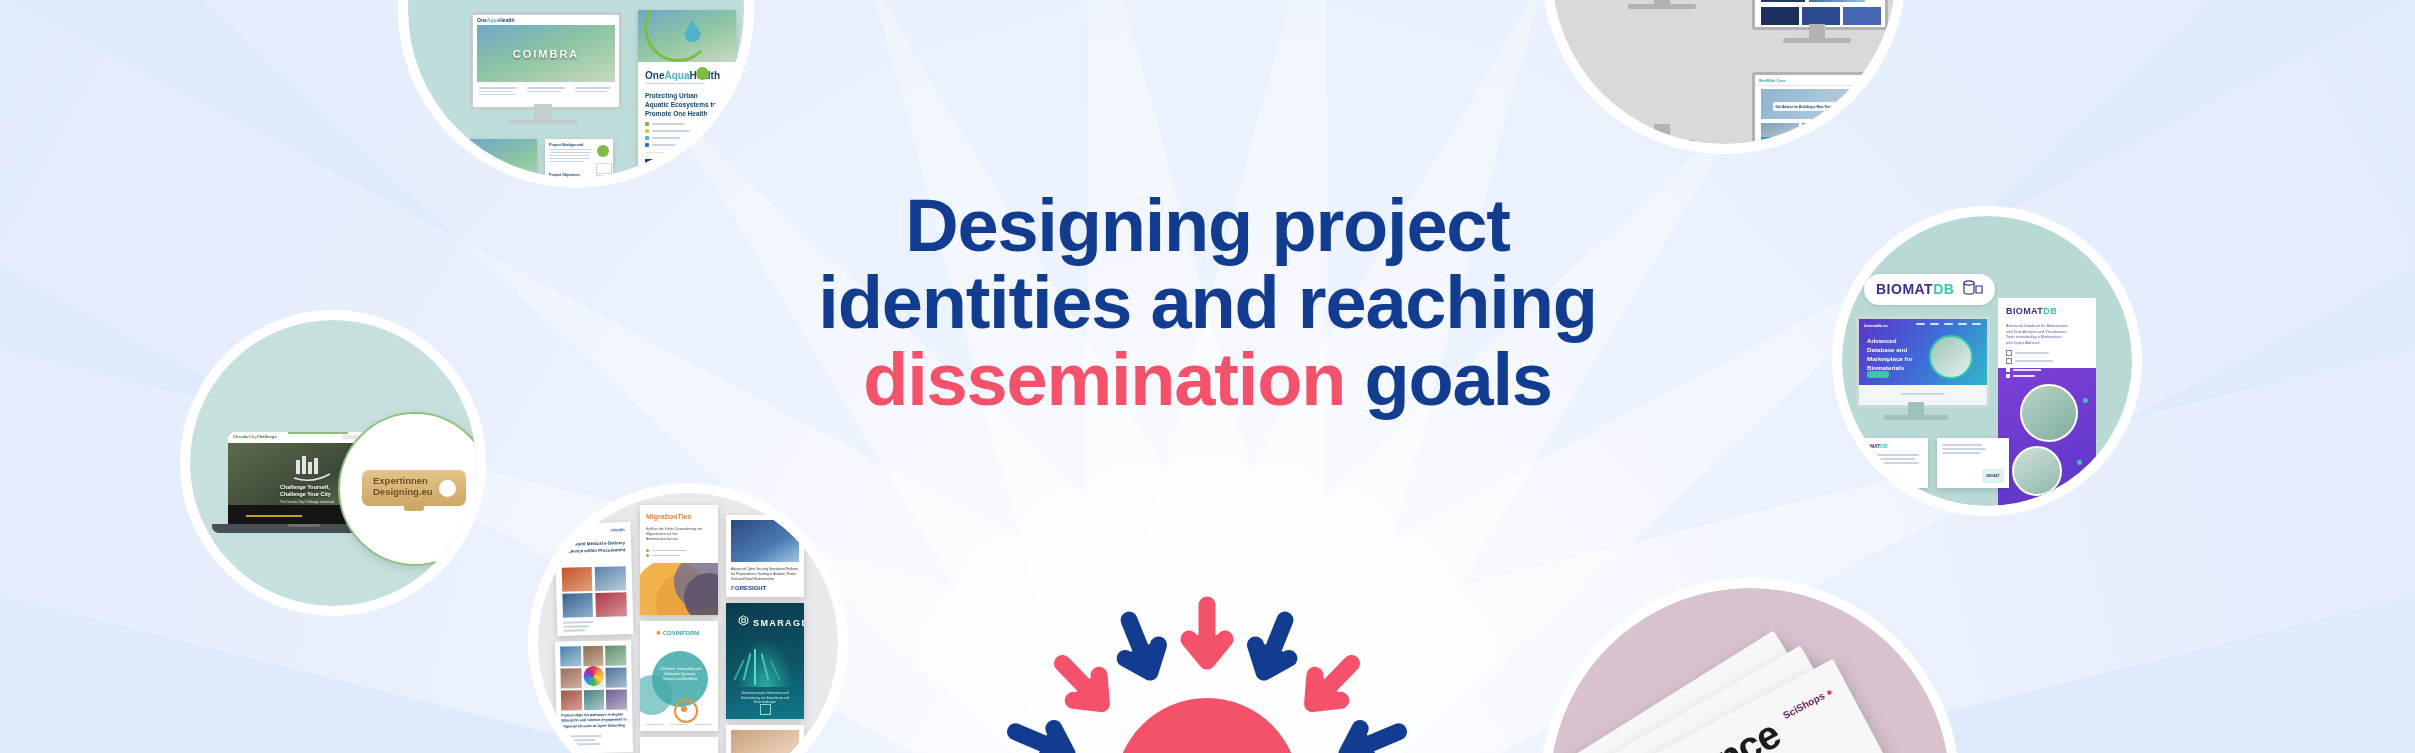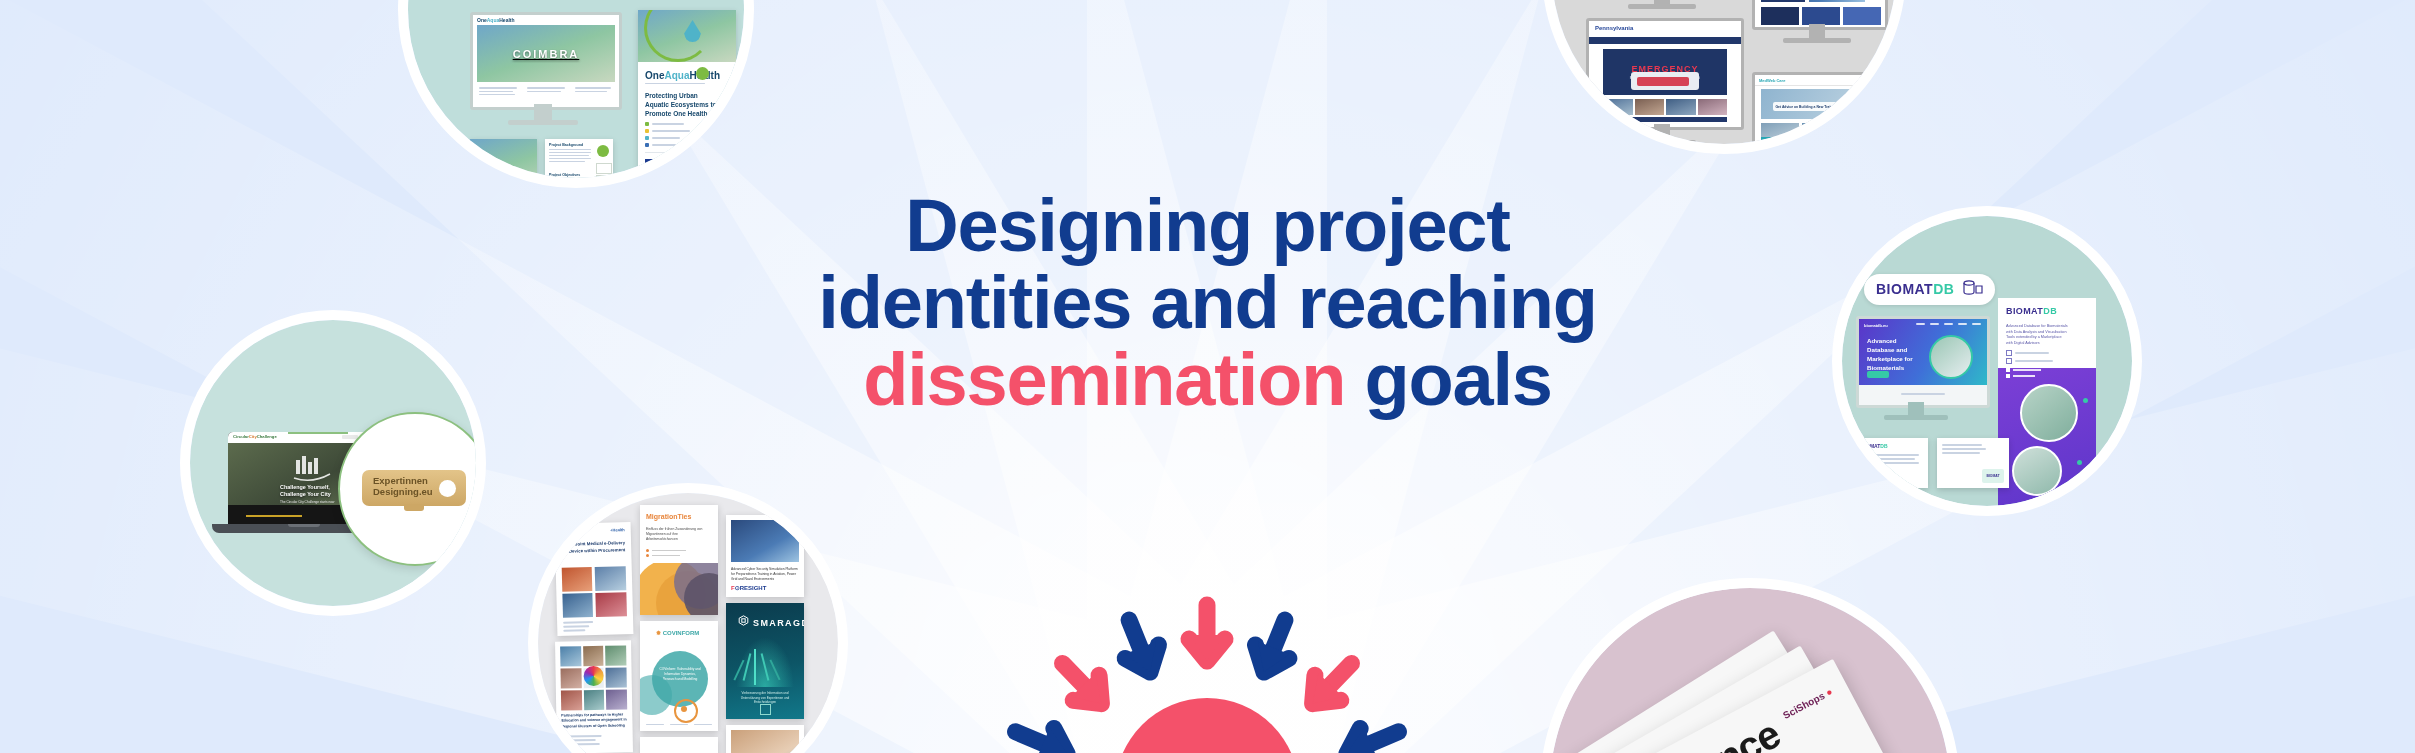--- a/index.html
+++ b/index.html
@@ -142,21 +142,21 @@
     <span class="ln">identities and reaching</span>
     <span class="ln"><span class="accent">dissemination</span> <span>goals</span></span>
   </div>
 
   <div class="circle" id="c-oneaqua">
     <div class="c-inner bg-mint">
 
       <div class="mon-screen" style="left:62px;top:170px;width:146px;height:92px;">
         <div style="position:absolute;left:0;top:0;right:0;height:9px;background:#fff;"></div>
         <div class="oah" style="left:4px;top:2px;font-size:5px;"><span>One</span><span class="aq">Aqua</span><span>Health</span></div>
-        <div class="photo" style="left:4px;top:10px;right:4px;height:57px;display:flex;align-items:center;justify-content:center;text-decoration:underline;">
+        <div class="photo" style="left:4px;top:10px;right:4px;height:57px;display:flex;align-items:center;justify-content:center;">
           <span style="color:#fff;font-weight:bold;font-size:11px;letter-spacing:2px;text-shadow:0 1px 2px rgba(0,0,0,.5);">COIMBRA</span>
         </div>
         <div class="tinyline" style="left:6px;top:72px;width:38px;height:2px;"></div>
         <div class="tinyline" style="left:6px;top:76px;width:34px;height:1px;"></div>
         <div class="tinyline" style="left:6px;top:79px;width:36px;height:1px;"></div>
         <div class="tinyline" style="left:54px;top:72px;width:38px;height:2px;"></div>
         <div class="tinyline" style="left:54px;top:76px;width:34px;height:1px;"></div>
         <div class="tinyline" style="left:102px;top:72px;width:36px;height:2px;"></div>
         <div class="tinyline" style="left:102px;top:76px;width:32px;height:1px;"></div>
       </div>
@@ -230,37 +230,20 @@
 
     </div>
   </div>
 
   <div class="circle" id="c-medical">
     <div class="c-inner bg-gray">
 
       <div class="mon-neck mon-neck-g" style="left:102px;top:188px;width:16px;height:16px;"></div>
       <div class="mon-base mon-base-g" style="left:76px;top:204px;width:68px;height:5px;"></div>
 
-      <div class="mon-screen mon-screen-g" style="left:34px;top:218px;width:152px;height:106px;">
-        <div style="position:absolute;left:6px;top:4px;font-size:6px;font-weight:bold;color:#27489a;">Pennsylvania</div>
-        <div class="med-nav" style="left:0;top:16px;right:0;height:7px;"></div>
-        <div class="med-em" style="left:14px;top:28px;width:124px;height:46px;flex-direction:column;gap:2px;">
-          <span style="font-size:9px;letter-spacing:1px;">EMERGENCY</span>
-          <span style="font-size:3.2px;color:#cfd9e8;letter-spacing:.4px;">MEDICAL SERVICES AND SOLUTIONS</span>
-          <span style="position:absolute;left:28px;bottom:5px;width:68px;height:18px;background:#e9edf3;border-radius:3px;"></span>
-          <span style="position:absolute;left:34px;bottom:9px;width:52px;height:9px;background:#d64255;border-radius:2px;"></span>
-        </div>
-        <div style="position:absolute;left:14px;top:78px;right:14px;display:flex;gap:2px;">
-          <span style="flex:1;height:16px;background:linear-gradient(160deg,#4d6f97,#a8bfcf);"></span>
-          <span style="flex:1;height:16px;background:linear-gradient(160deg,#7a5f52,#c4a893);"></span>
-          <span style="flex:1;height:16px;background:linear-gradient(160deg,#3f5e84,#8fa8c0);"></span>
-          <span style="flex:1;height:16px;background:linear-gradient(160deg,#8a6a78,#d2b4c0);"></span>
-        </div>
-        <div class="med-nav" style="left:14px;top:96px;right:14px;height:5px;"></div>
-      </div>
       <div class="mon-neck mon-neck-g" style="left:102px;top:324px;width:16px;height:16px;"></div>
       <div class="mon-base mon-base-g" style="left:76px;top:340px;width:68px;height:5px;"></div>
 
       <div class="mon-screen mon-screen-g" style="left:200px;top:150px;width:130px;height:74px;">
 
         <div style="position:absolute;left:6px;top:13px;width:44px;height:36px;background:#21376b;"></div>
         <div class="photo2" style="left:54px;top:13px;width:56px;height:36px;"></div>
 
         <div style="position:absolute;left:6px;top:54px;width:38px;height:18px;background:#1d2f5c;"></div>
         <div style="position:absolute;left:47px;top:54px;width:38px;height:18px;background:#2c4a8f;"></div>

